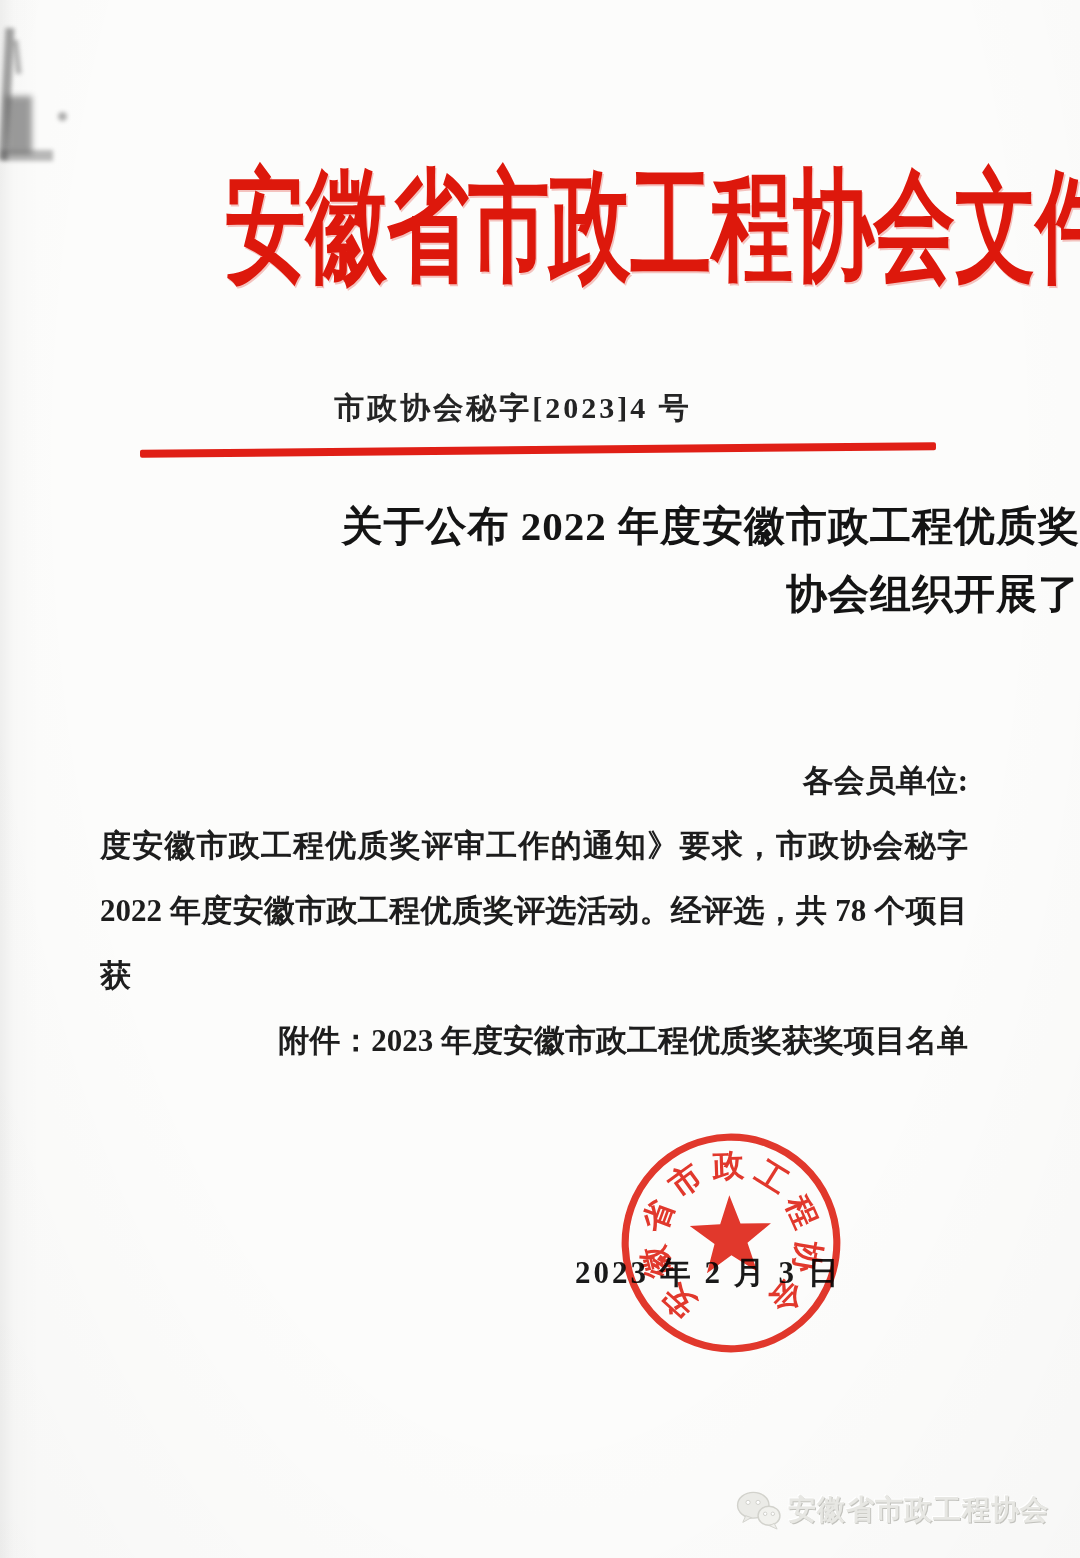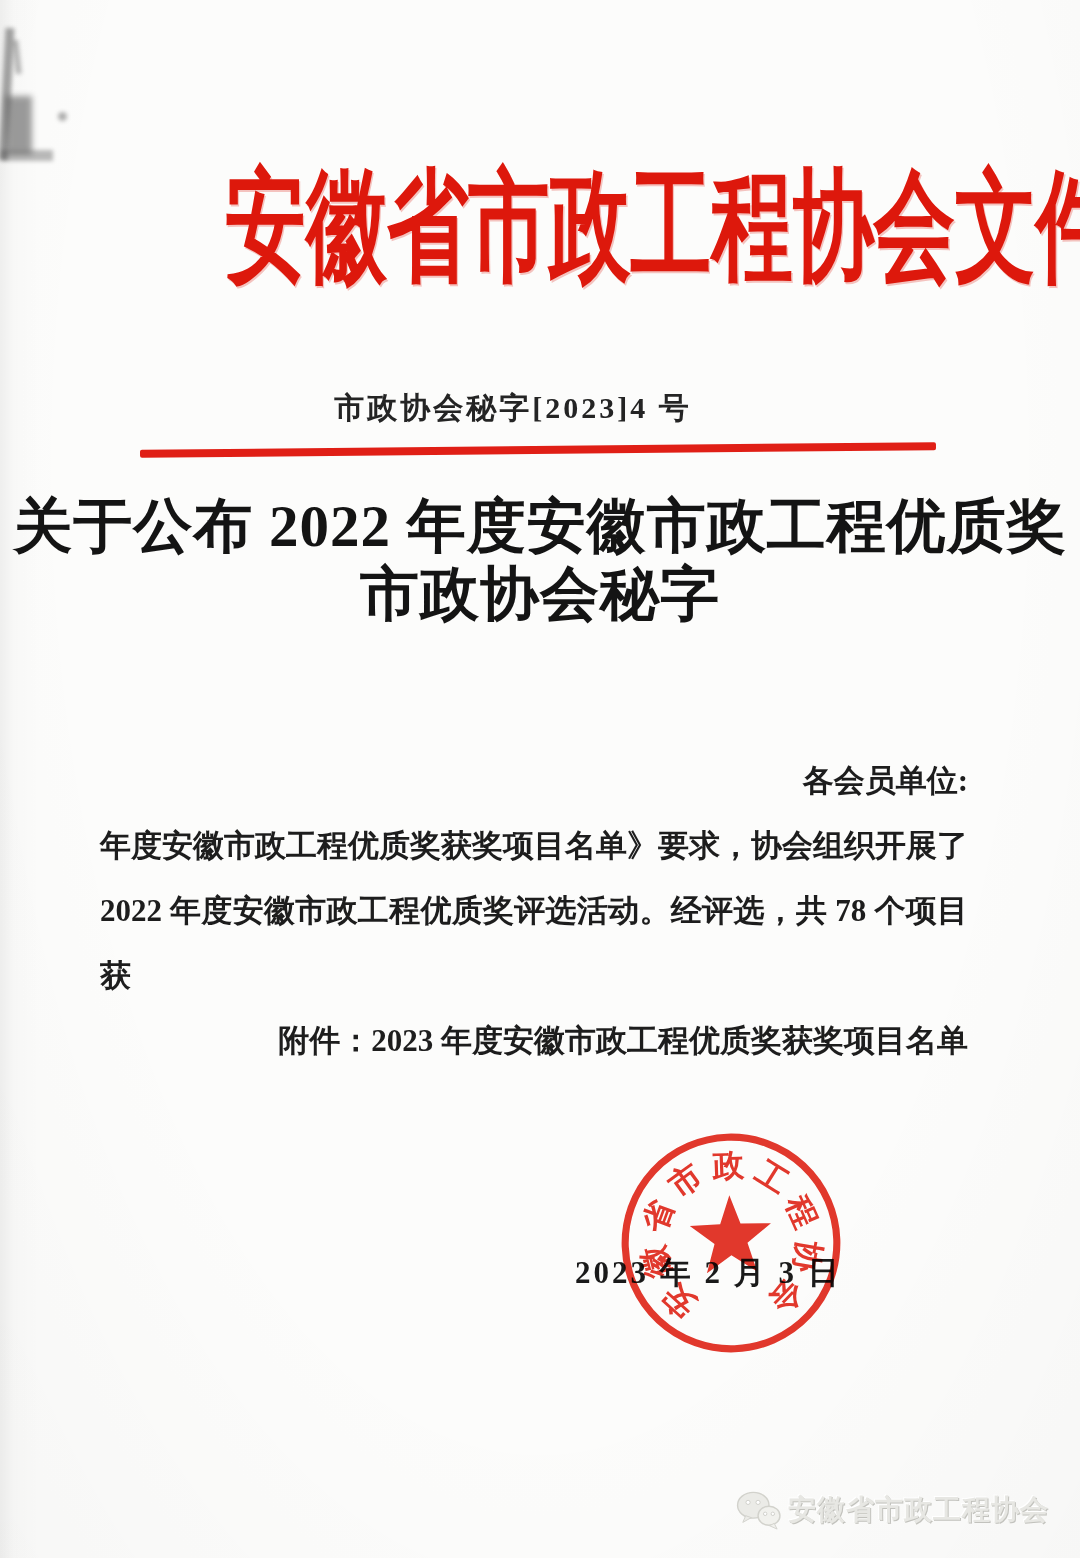--- a/index.html
+++ b/index.html
@@ -56,22 +56,22 @@
 
   .red-line{
     position:absolute;left:140px;top:446px;width:796px;height:8px;
     background:var(--c-line);
     transform:rotate(-0.55deg);
     border-radius:2px;
   }
 
   .doc-title{
     position:absolute;left:0;top:492px;width:100%;
-    text-align:center;
-    font-size:59px;font-weight:bold;line-height:68px;
+    text-align:right;
+    font-size:41px;font-weight:bold;line-height:68px;
     letter-spacing:1px;color:#141414;
   }
 
   .body-block{
     position:absolute;left:100px;top:748px;width:868px;
     font-size:31px;font-weight:600;line-height:65px;
     color:var(--c-body);
   }
   .body-line{width:100%;text-align:right;}
   .indent{padding-left:62px;}
@@ -125,26 +125,26 @@
   <div class="masthead">
     <span class="masthead-text">安徽省市政工程协会文件</span>
   </div>
 
   <div class="doc-number">市政协会秘字[2023]4 号</div>
 
   <div class="red-line"></div>
 
   <div class="doc-title">
     <div>关于公布 2022 年度安徽市政工程优质奖</div>
-    <div>市政协会秘字</div>
+    <div>协会组织开展了</div>
   </div>
 
   <div class="body-block">
     <div class="body-line indent">各会员单位:</div>
-    <div class="body-line just">年度安徽市政工程优质奖获奖项目名单》要求，协会组织开展了</div>
+    <div class="body-line just">度安徽市政工程优质奖评审工作的通知》要求，市政协会秘字</div>
     <div class="body-line just">2022 年度安徽市政工程优质奖评选活动。经评选，共 78 个项目获</div>
     <div class="body-line indent">附件：2023 年度安徽市政工程优质奖获奖项目名单</div>
   </div>
 
   <div class="date-line">2023 年 2 月 3 日</div>
 
   <svg class="seal" viewBox="0 0 226 226" xmlns="http://www.w3.org/2000/svg">
     <circle class="ring" cx="113" cy="113" r="104" fill="none" stroke-width="7"></circle>
     <polygon class="star" points="113,66 123,94.2 152.9,95 129.2,113.3 137.7,142 113,125 88.3,142 96.8,113.3 73.1,95 103,94.2"></polygon>
     <g transform="translate(60.2,167.7) rotate(-136)">

